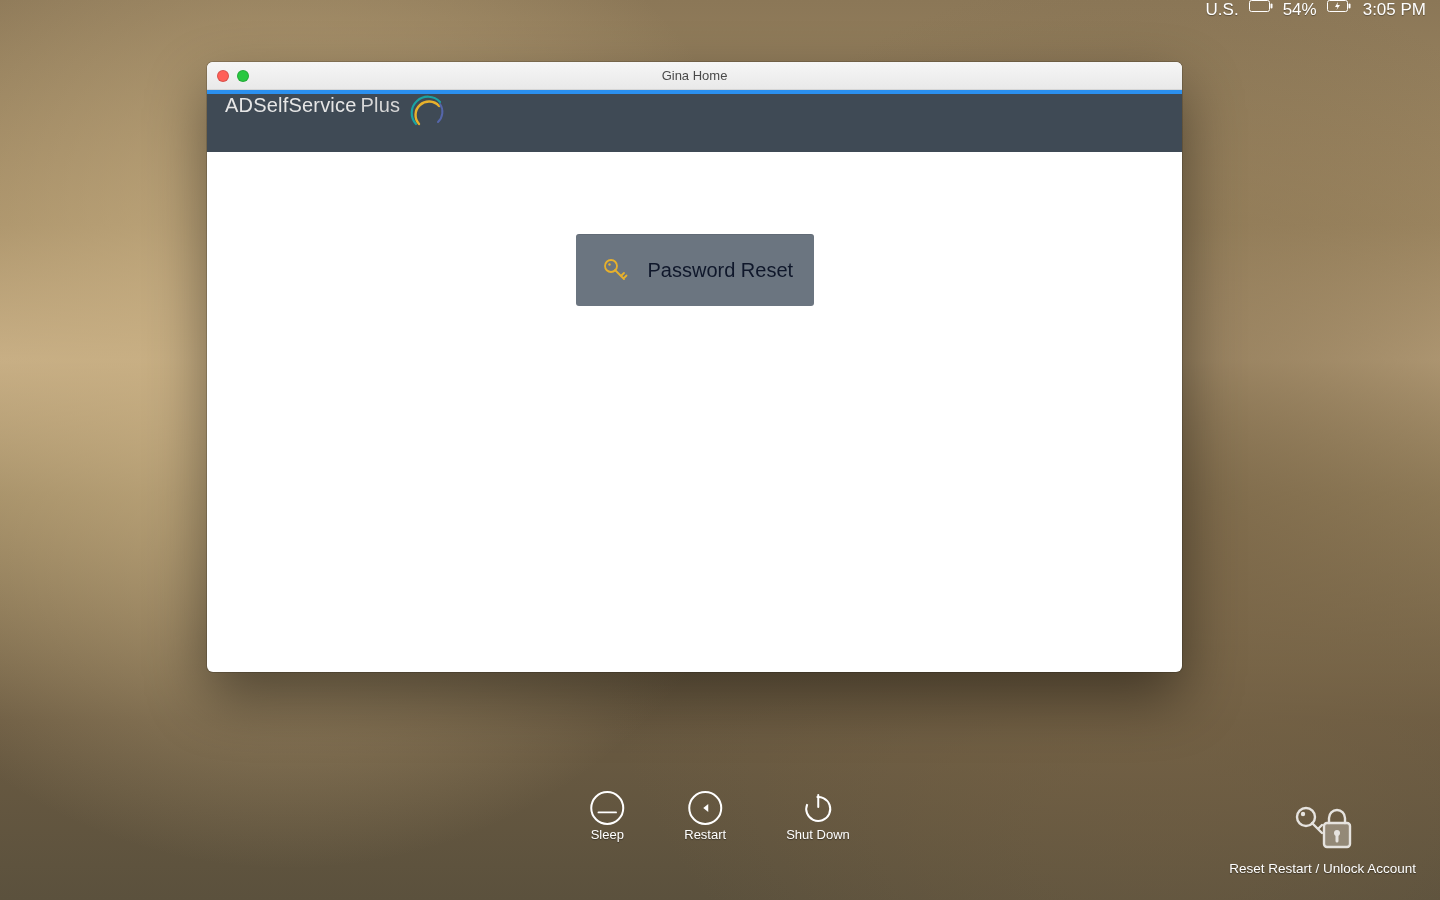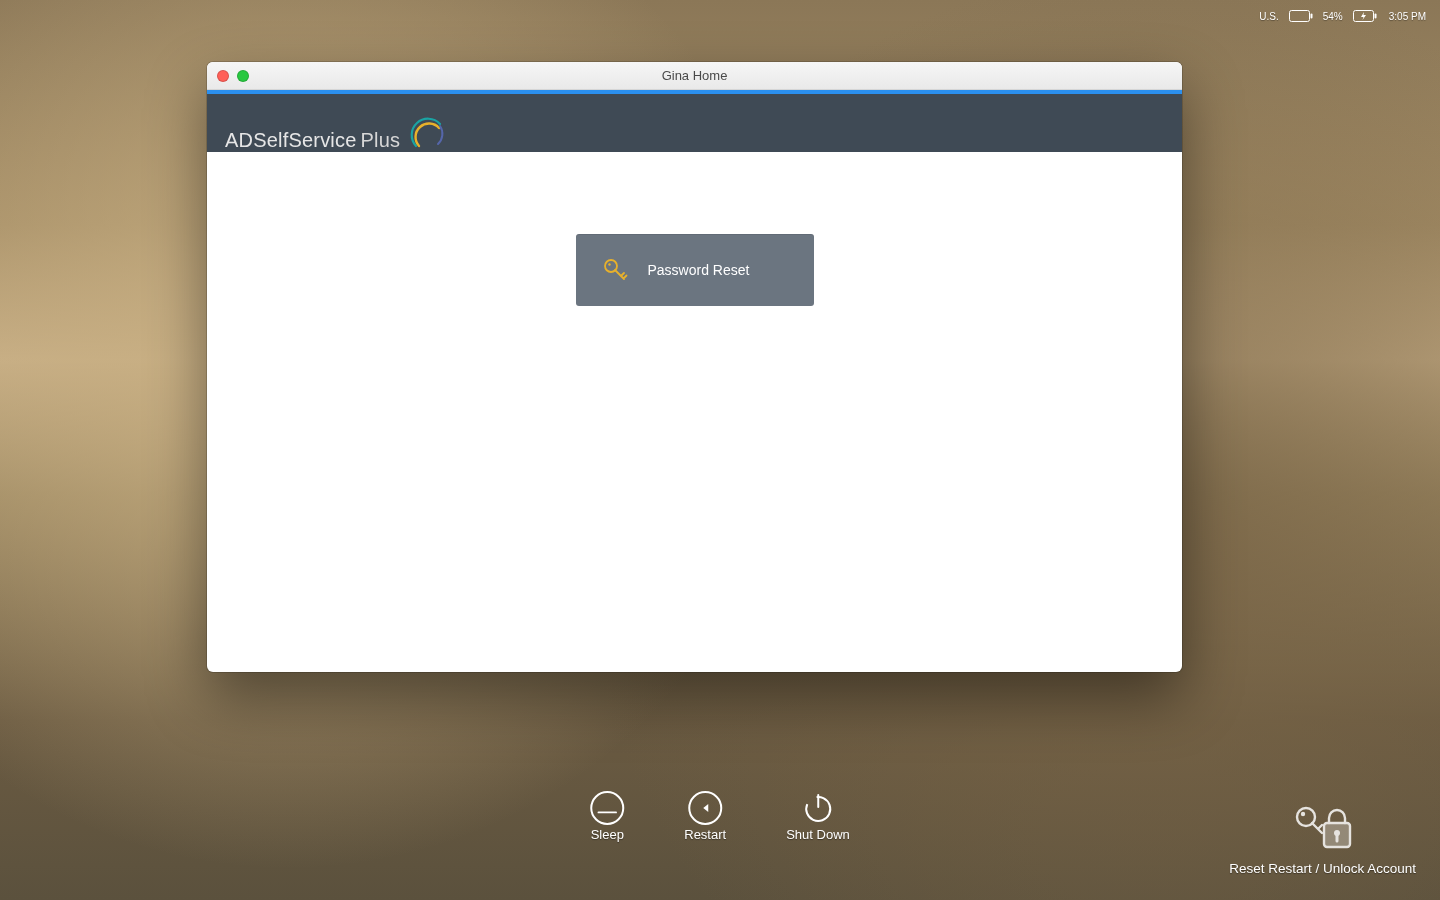--- a/index.html
+++ b/index.html
@@ -13,25 +13,25 @@
       linear-gradient(180deg, #8b7757 0%, #a38c65 25%, #c7ae86 40%, #9b8761 55%, #6b5b42 80%, #5b513d 100%);
     background-blend-mode: normal;
     filter: none;
   }
   
   .menubar {
     position: absolute;
     top: 0; right: 0;
     height: 22px;
     display: flex;
-    align-items: flex-end;
+    align-items: flex-start;
     gap: 10px;
     padding: 0 14px 0 10px;
     color: #fff;
-    font-size: 10px;
+    font-size: 17px;
     text-shadow: 0 1px 1px rgba(0,0,0,.35);
   }
   .menubar svg { display: block; }
 
   
   .window {
     position: absolute;
     left: 207px; top: 62px;
     width: 975px; height: 610px;
     background: #fff;
@@ -52,21 +52,21 @@
     display: flex; gap: 8px;
   }
   .tl { width: 12px; height: 12px; border-radius: 50%; border: 0.5px solid rgba(0,0,0,.15); }
   .tl.red { background: #ff5f57; }
   .tl.green { background: #28c840; }
   .titlebar .title { margin: 14px auto; font-size: 13px; color: #4a4a4a; }
   .loading-bar { height: 4px; background: #2b90ef; }
   .app-header {
     height: 58px;
     background: #3f4a55;
-    display: flex; align-items: flex-end;
+    display: flex; align-items: flex-start;
     padding: 0 18px;
     gap: 8px;
     color: #e6e6e6;
   }
   .logo-text { font-size: 20px; font-weight: 400; letter-spacing: .2px; }
   .logo-text .plus { font-weight: 300; color: #d7d7d7; margin-left: 4px; }
   .logo-arc {
     width: 36px; height: 36px; position: relative; margin-left: 2px;
   }
   .logo-arc svg { display:block; }
@@ -78,22 +78,22 @@
     padding-top: 82px;
     gap: 12px;
   }
   .action-btn {
     width: 238px; height: 72px;
     background: #6b7580;
     border-radius: 3px;
     display: flex; align-items: center;
     padding-left: 24px;
     gap: 16px;
-    color: #ffffff;
-    font-size: 14px;
+    color: #0f172a;
+    font-size: 20px;
     cursor: pointer;
     box-shadow: 0 1px 0 rgba(0,0,0,.08) inset;
   }
   .action-btn svg { flex: 0 0 auto; }
 
   
   .power-row {
     position: absolute;
     left: 50%; transform: translateX(-50%);
     bottom: 58px;

